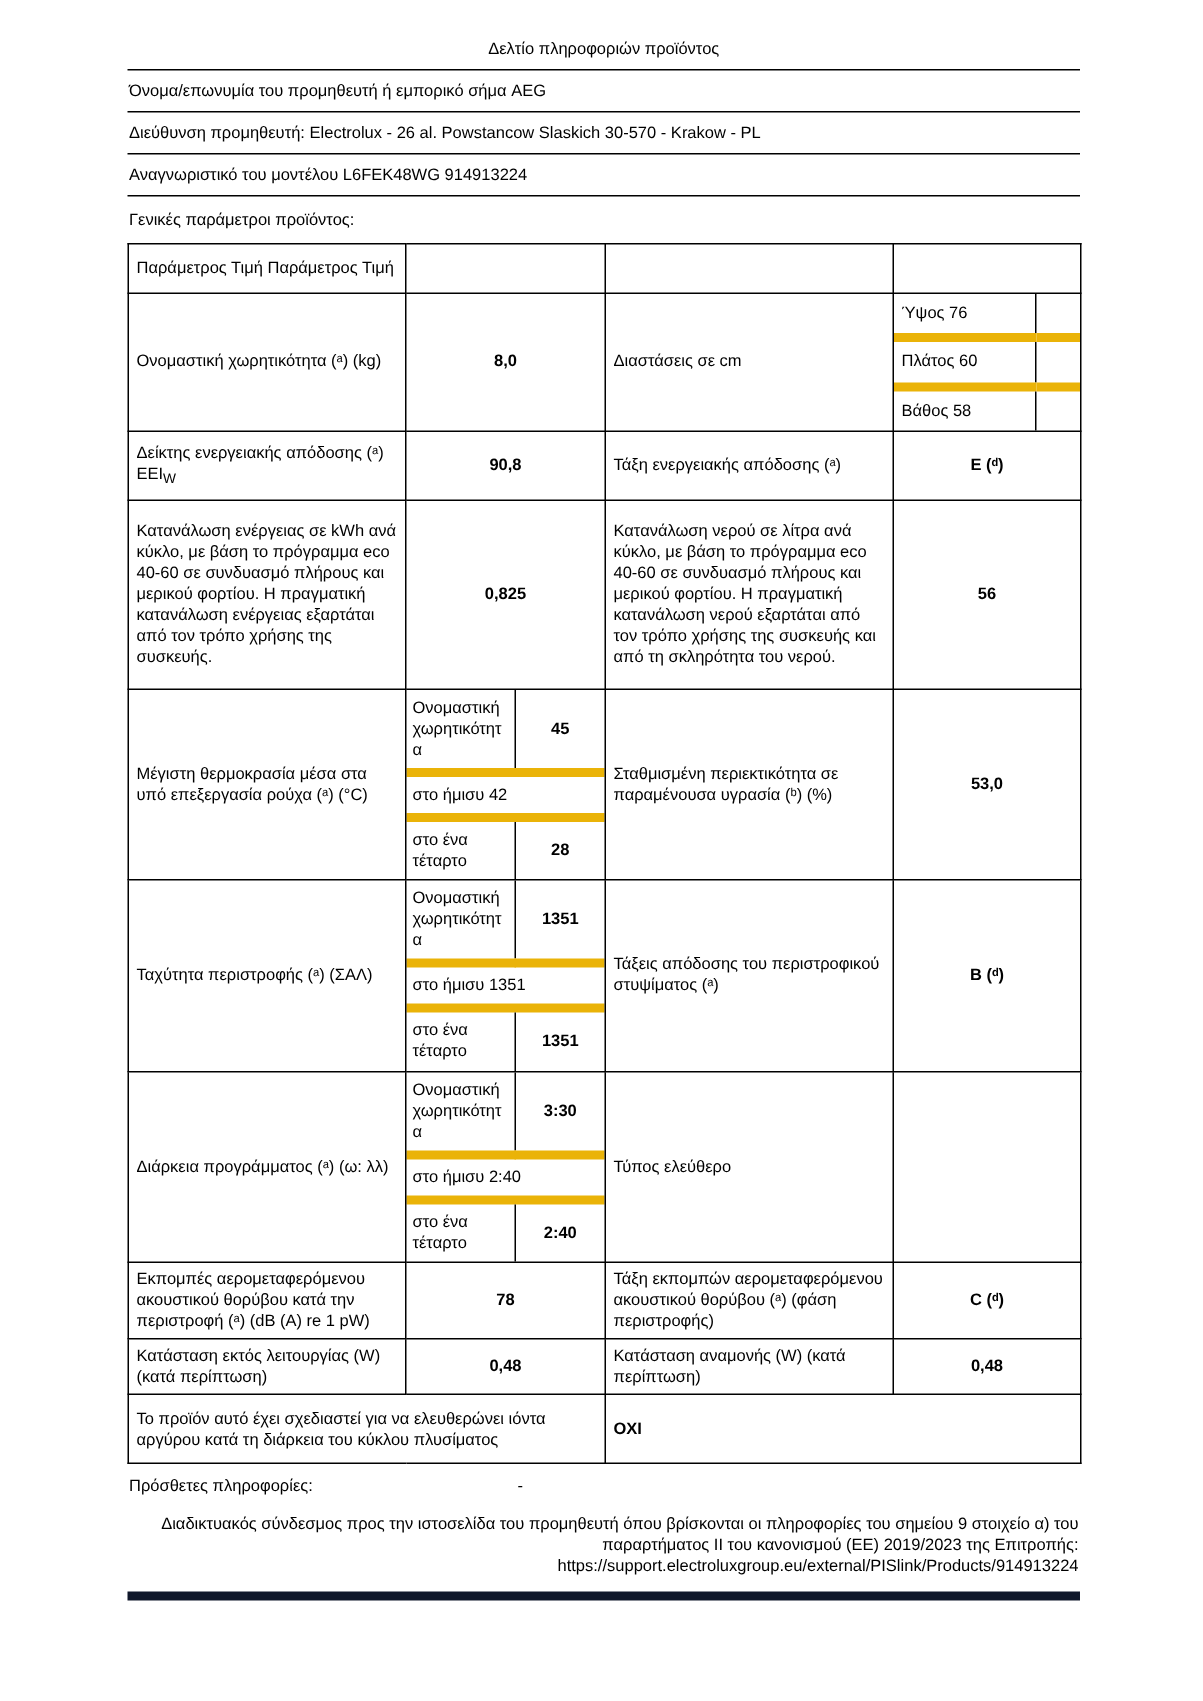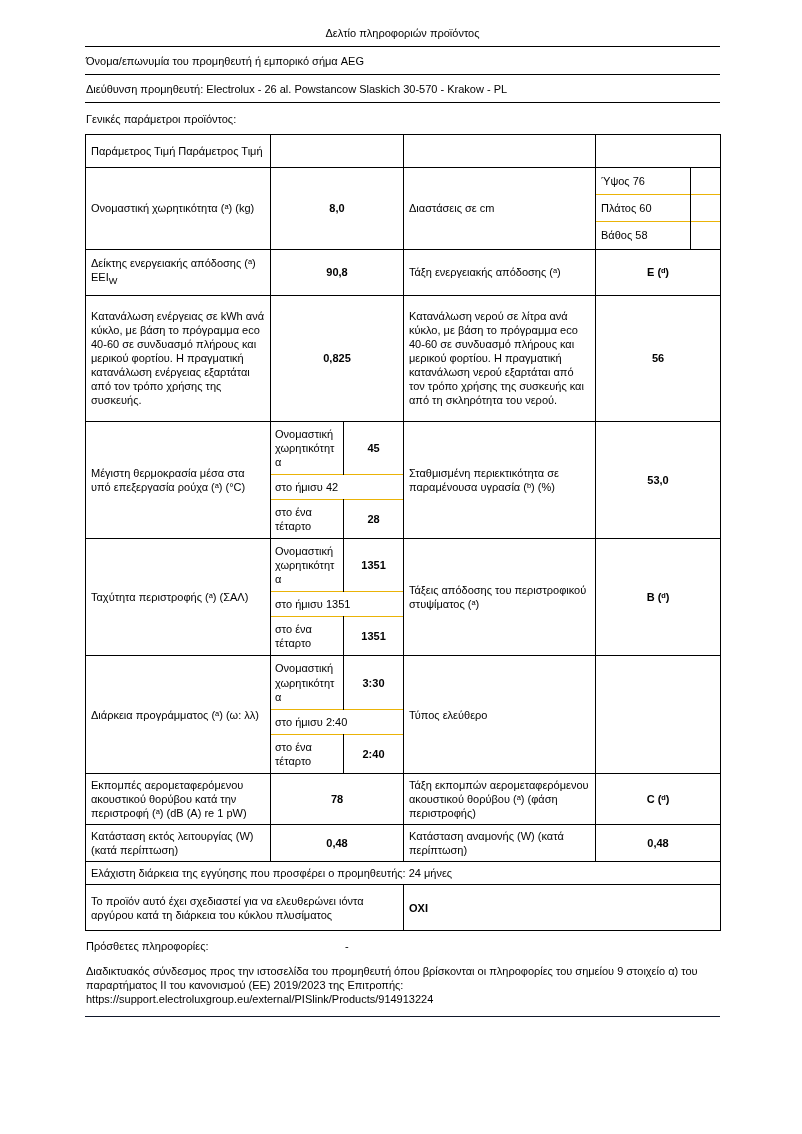--- a/index.html
+++ b/index.html
@@ -31,51 +31,55 @@
   tr.r-eei > td { height: 46px; }
   tr.r-wash > td { height: 47px; }
   tr.r-cons > td { height: 126px; margin-top: 27px; }
   tr.r-noise > td { height: 50px; margin-top: 10px; }
   tr.r-off > td { height: 34px; }
   tr.r-delay > td { height: 35px; }
   tr.r-silver > td { height: 46px; }
 
   table.sub { width: 100%; table-layout: fixed; border-collapse: collapse; }
   table.sub td { padding: 5px 4px; vertical-align: middle; word-wrap: break-word; }
-  table.sub tr + tr td { border-top: 1px solid #eab308; }
+  table.sub tr + tr td { border-top: 6px solid #eab308; }
   table.sub td.divider { border-right: 1px solid #000; }
   table.sub td.v { text-align: center; }
   table.dims td { padding: 6px 5px; }
 
   .bold { font-weight: bold; }
 
   .addinfo { position: relative; padding: 8px 1px 5px; }
   .addinfo .dash { position: absolute; left: 260px; top: 8px; }
 
-  .weblink { padding: 5px 1px 10px; border-bottom: 1px solid #0f172a; }
+  .weblink { padding: 5px 1px 10px; border-bottom: 6px solid #0f172a; text-align: right; }
 
   .footnotes { padding: 9px 1px 0; font-size: 8px; line-height: 1.65; }
 </style>
 </head>
 <body>
 
 <div class="page">
 
   <div class="doc-title">Δελτίο πληροφοριών προϊόντος</div>
 
   <div class="hrow">
     <span>Όνομα/επωνυμία του προμηθευτή ή εμπορικό σήμα</span>
     <span>AEG</span>
   </div>
 
   <div class="hrow">
     <span>Διεύθυνση προμηθευτή:</span>
     <span>Electrolux - 26 al. Powstancow Slaskich 30-570 - Krakow - PL</span>
   </div>
 
+  <div class="hrow">
+    <span>Αναγνωριστικό του μοντέλου</span>
+    <span>L6FEK48WG 914913224</span>
+  </div>
 
   <div class="heading-row">Γενικές παράμετροι προϊόντος:</div>
 
   <table class="main">
     <colgroup>
         <col style="width:185px">
         <col style="width:133px">
         <col style="width:192px">
         <col style="width:125px">
       </colgroup>
@@ -220,23 +224,20 @@
       </tr>
 
       <tr class="r-off">
         <td>Κατάσταση εκτός λειτουργίας (W) (κατά περίπτωση)</td>
         <td class="v">0,48</td>
         <td>Κατάσταση αναμονής (W) (κατά περίπτωση)</td>
         <td class="v">0,48</td>
       </tr>
 
 
-      <tr>
-        <td colspan="4"><span>Ελάχιστη διάρκεια της εγγύησης που προσφέρει ο προμηθευτής:</span> <span>24 μήνες</span></td>
-      </tr>
 
       <tr class="r-silver">
         <td colspan="2">Το προϊόν αυτό έχει σχεδιαστεί για να ελευθερώνει ιόντα αργύρου κατά τη διάρκεια του κύκλου πλυσίματος</td>
         <td colspan="2" class="bold">ΟΧΙ</td>
       </tr>
 
     </tbody>
   </table>
 
   <div class="addinfo">

